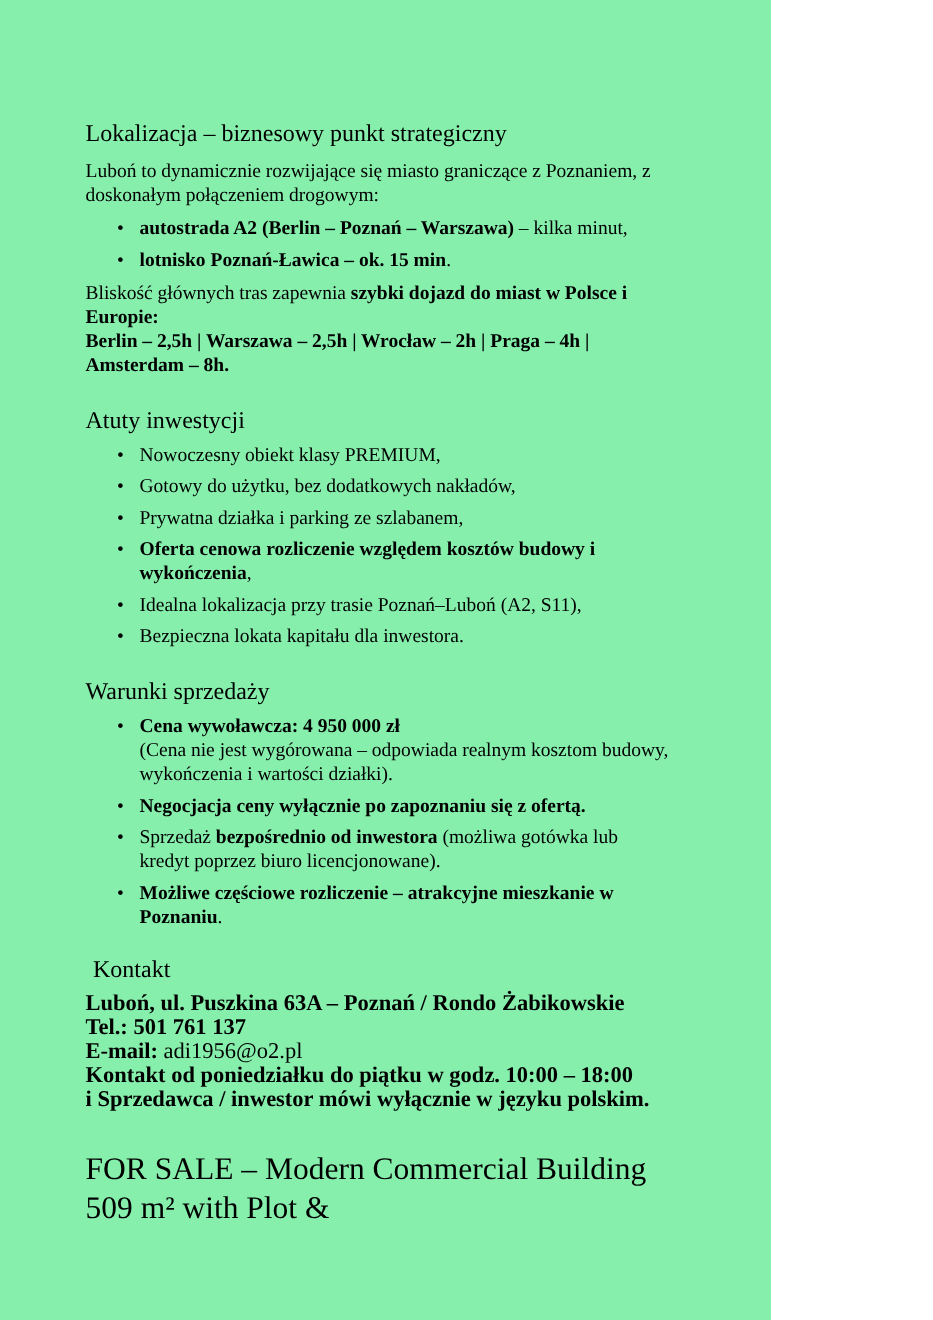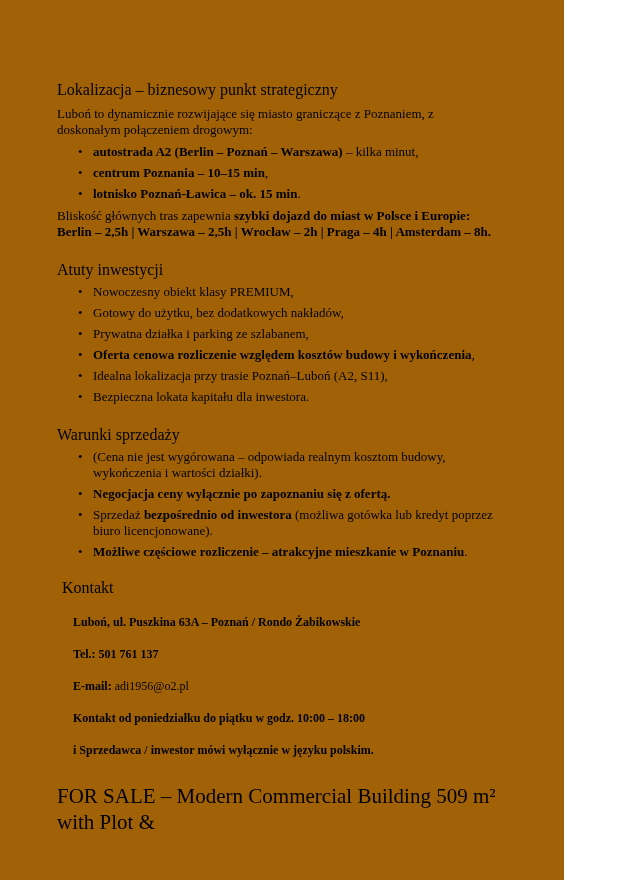--- a/index.html
+++ b/index.html
@@ -1,20 +1,20 @@
 <!DOCTYPE html>
 <html><head>
 <meta charset="utf-8">
 <style>
   html, body { margin: 0; padding: 0; background: #ffffff; }
   .page {
-    width: 564px;
+    width: 514px;
     height: 880px;
     box-sizing: border-box;
-    background: #a16207;
+    background: #86efac;
     color: #000000;
     font-family: "Liberation Serif", "DejaVu Serif", serif;
     padding: 80px 68px 0 57px;
     overflow: hidden;
   }
   .h {
     font-size: 16px;
     line-height: 20px;
     font-weight: 400;
     margin: 0 0 6px 0;
@@ -41,23 +41,23 @@
     padding-left: 36px;
     margin: 0 0 5px 0;
   }
   ul.doc-list li::before {
     content: "\2022";
     position: absolute;
     left: 21px;
     top: 0;
   }
   .contact p {
-    font-size: 12px;
+    font-size: 15px;
     line-height: 16px;
-    margin: 16px;
+    margin: 0;
     font-weight: 700;
   }
   .contact .reg { font-weight: 400; }
   .footer-title {
     font-size: 21px;
     line-height: 26px;
     font-weight: 400;
     margin: 25px 0 0 0;
   }
 </style>
@@ -65,42 +65,41 @@
 <body>
 
 <div class="page">
 
   <h2 class="h">Lokalizacja – biznesowy punkt strategiczny</h2>
 
   <p class="p">Luboń to dynamicznie rozwijające się miasto graniczące z Poznaniem, z doskonałym połączeniem drogowym:</p>
 
   <ul class="doc-list">
     <li><span class="b">autostrada A2 (Berlin – Poznań – Warszawa)</span><span> – kilka minut,</span></li>
-    <li><span class="b">centrum Poznania – 10–15 min</span><span>,</span></li>
     <li><span class="b">lotnisko Poznań-Ławica – ok. 15 min</span><span>.</span></li>
   </ul>
 
   <p class="p"><span>Bliskość głównych tras zapewnia </span><span class="b">szybki dojazd do miast w Polsce i Europie:</span><span class="b block">Berlin – 2,5h | Warszawa – 2,5h | Wrocław – 2h | Praga – 4h | Amsterdam – 8h.</span></p>
 
 
   <h2 class="h h-atuty">Atuty inwestycji</h2>
 
   <ul class="doc-list">
     <li><span class="b"></span><span>Nowoczesny obiekt klasy PREMIUM,</span></li>
     <li><span class="b"></span><span>Gotowy do użytku, bez dodatkowych nakładów,</span></li>
     <li><span class="b"></span><span>Prywatna działka i parking ze szlabanem,</span></li>
     <li><span class="b">Oferta cenowa rozliczenie względem kosztów budowy i wykończenia</span><span>,</span></li>
     <li><span class="b"></span><span>Idealna lokalizacja przy trasie Poznań–Luboń (A2, S11),</span></li>
     <li><span class="b"></span><span>Bezpieczna lokata kapitału dla inwestora.</span></li>
   </ul>
 
   <h2 class="h h-warunki">Warunki sprzedaży</h2>
 
   <ul class="doc-list">
-    <li><span class="block">(Cena nie jest wygórowana – odpowiada realnym kosztom budowy, wykończenia i wartości działki).</span></li>
+    <li><span class="b">Cena wywoławcza: 4 950 000 zł</span><span class="block">(Cena nie jest wygórowana – odpowiada realnym kosztom budowy, wykończenia i wartości działki).</span></li>
     <li><span class="b">Negocjacja ceny wyłącznie po zapoznaniu się z ofertą.</span></li>
     <li><span>Sprzedaż </span><span class="b">bezpośrednio od inwestora</span><span> (możliwa gotówka lub kredyt poprzez biuro licencjonowane).</span></li>
     <li><span class="b">Możliwe częściowe rozliczenie – atrakcyjne mieszkanie w Poznaniu</span><span>.</span></li>
   </ul>
 
   <h2 class="h h-kontakt">Kontakt</h2>
 
   <div class="contact">
     <p>Luboń, ul. Puszkina 63A – Poznań / Rondo Żabikowskie</p>
     <p>Tel.: 501 761 137</p>

